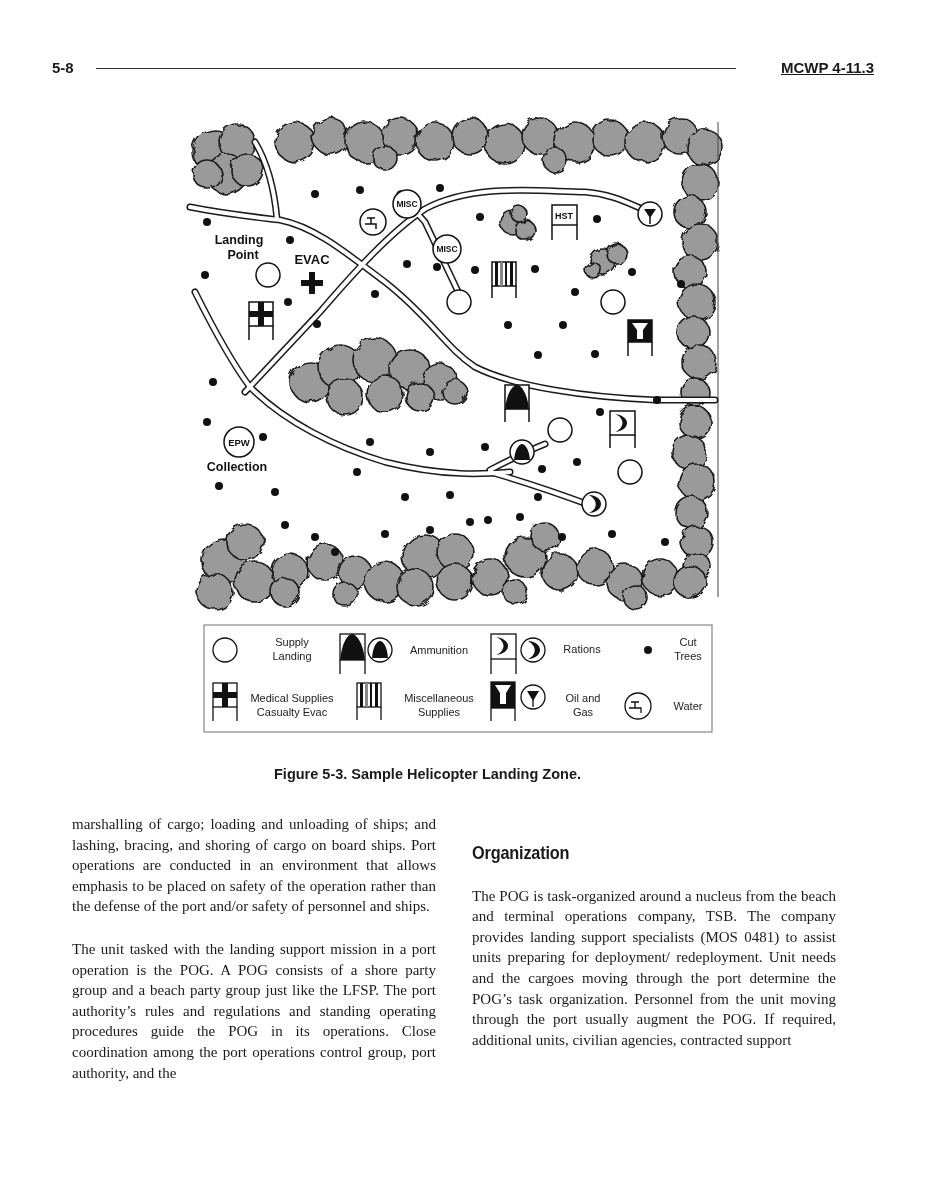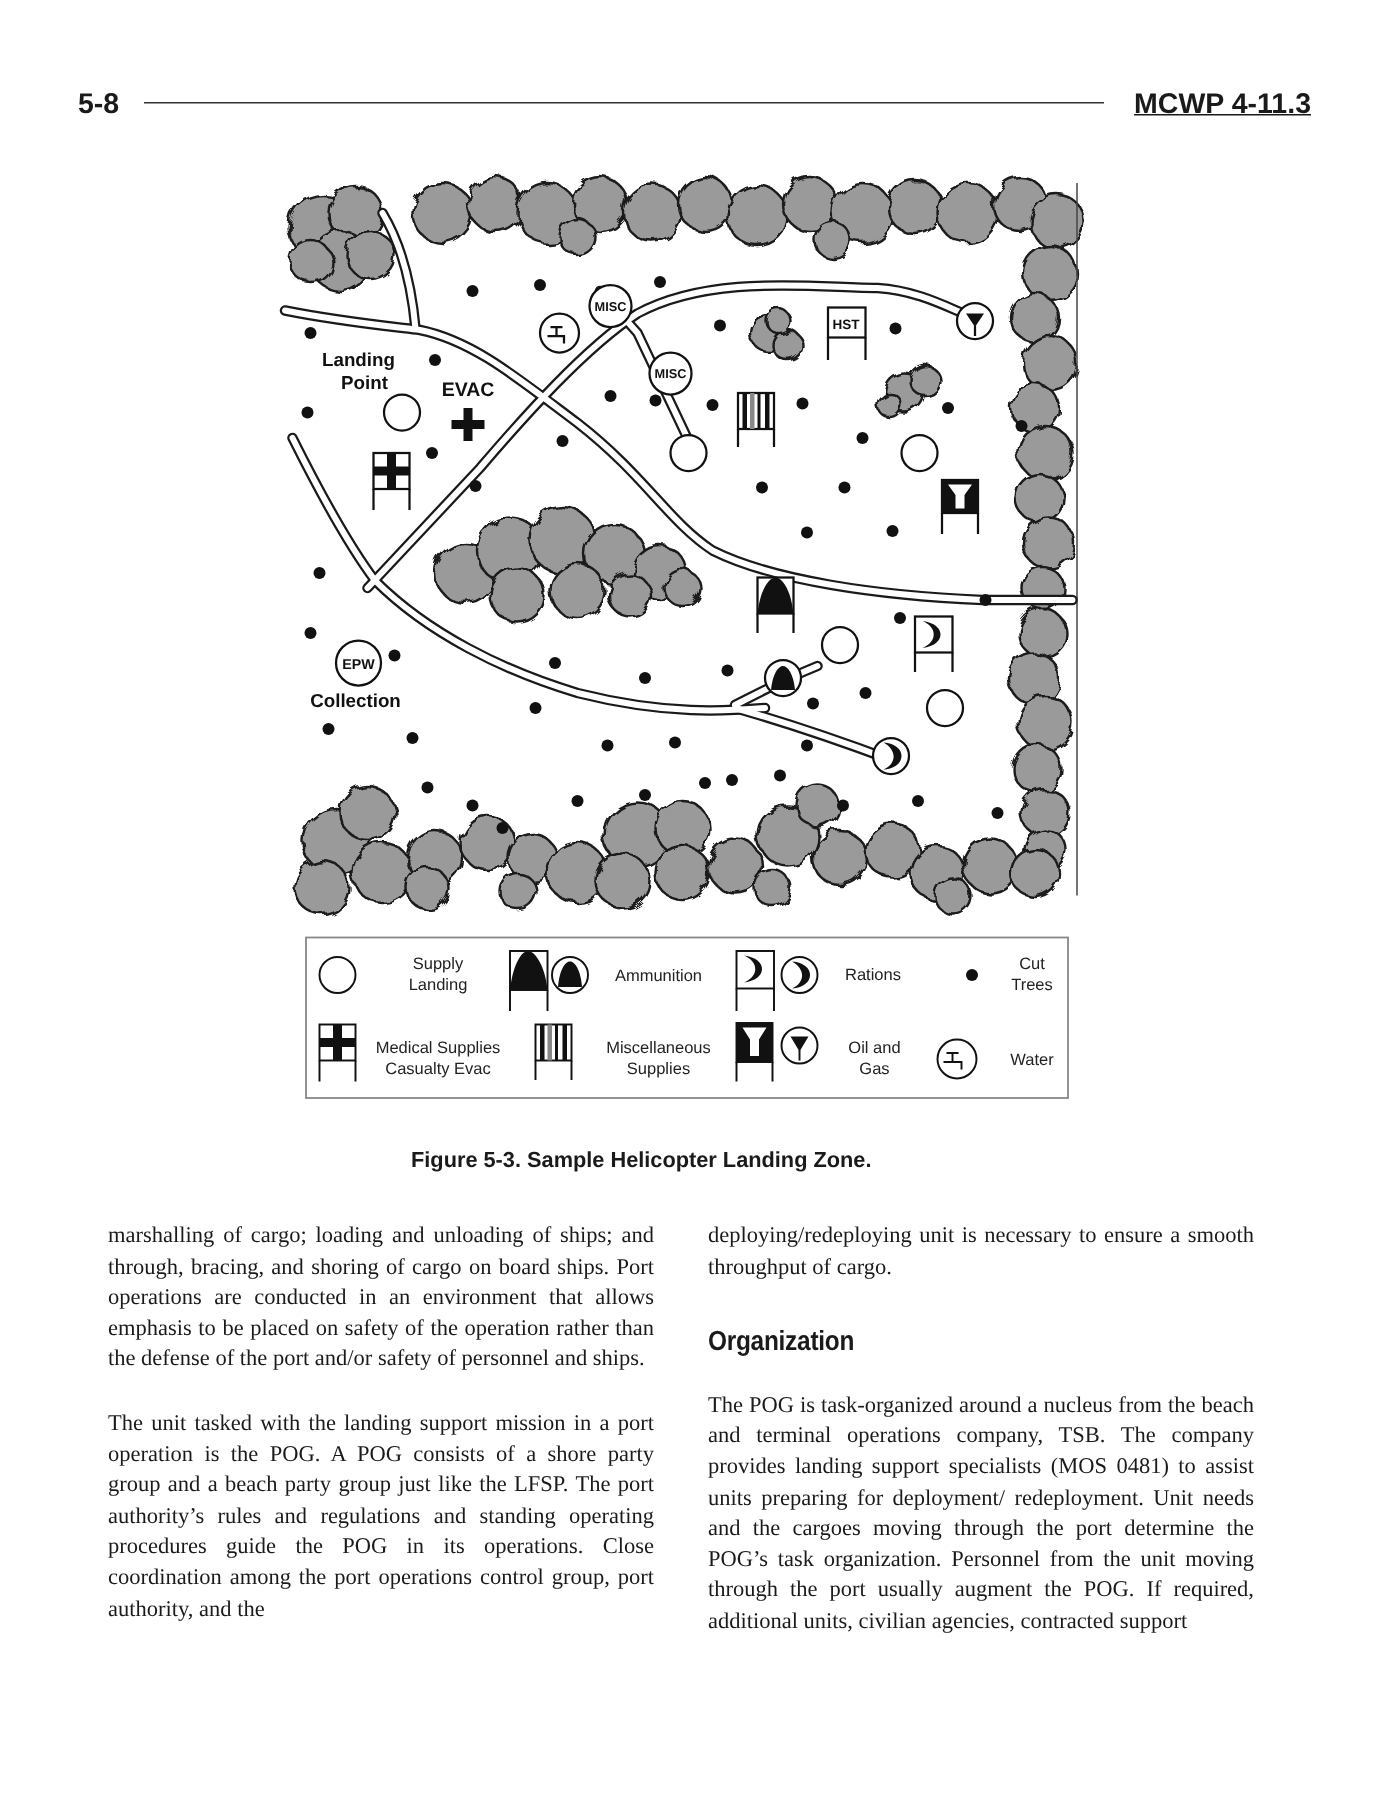--- a/index.html
+++ b/index.html
@@ -1,17 +1,17 @@
 <!DOCTYPE html>
 <html><head>
 <meta charset="utf-8">
 <style>
   html, body { margin: 0; padding: 0; background: #ffffff; }
   body { width: 926px; height: 1198px; position: relative; overflow: hidden; color: #1a1a1a; }
-  .hdr { position: absolute; top: 56px; left: 50px; width: 826px; height: 24px; font-family: "Liberation Sans", sans-serif; font-weight: bold; font-size: 19px; }
+  .hdr { position: absolute; top: 56px; left: 50px; width: 826px; height: 24px; font-family: "Liberation Sans", sans-serif; font-weight: bold; font-size: 15px; }
   .hdr .pg { position: absolute; left: 2px; top: 3px; }
   .hdr .rule { position: absolute; left: 46px; right: 140px; top: 12px; border-top: 1px solid #333; }
   .hdr .pub { position: absolute; right: 2px; top: 3px; text-decoration: underline; }
   .figure { position: absolute; left: 185px; top: 112px; width: 545px; height: 625px; }
   .caption { position: absolute; top: 766px; left: 0; width: 855px; text-align: center; font-family: "Liberation Sans", sans-serif; font-weight: bold; font-size: 14.5px; }
   .col { position: absolute; font-family: "Liberation Serif", serif; font-size: 15px; line-height: 20.6px; text-align: justify; }
   .col p { margin: 0; }
   .col-left { left: 72px; top: 814px; width: 364px; }
   .col-left p.p2 { margin-top: 22px; }
   .col-right { left: 472px; top: 814px; width: 364px; }
@@ -361,21 +361,20 @@
       <text x="398" y="604">Gas</text>
       <text x="503" y="598">Water</text>
     </g>
   </g>
 </svg>
 </div>
 
 <div class="caption">Figure 5-3. Sample Helicopter Landing Zone.</div>
 
 <div class="col col-left">
-  <p>marshalling of cargo; loading and unloading of ships; and through, bracing, and shoring of cargo on board ships. Port operations are conducted in an environment that allows emphasis to be placed on safety of the operation rather than the defense of the port and/or safety of personnel and ships.</p>
+  <p>marshalling of cargo; loading and unloading of ships; and lashing, bracing, and shoring of cargo on board ships. Port operations are conducted in an environment that allows emphasis to be placed on safety of the operation rather than the defense of the port and/or safety of personnel and ships.</p>
   <p class="p2">The unit tasked with the landing support mission in a port operation is the POG. A POG consists of a shore party group and a beach party group just like the LFSP. The port authority’s rules and regulations and standing operating procedures guide the POG in its operations. Close coordination among the port operations control group, port authority, and the</p>
 </div>
 
 <div class="col col-right">
-  <p>deploying/redeploying unit is necessary to ensure a smooth throughput of cargo.</p>
   <h2>Organization</h2>
   <p>The POG is task-organized around a nucleus from the beach and terminal operations company, TSB. The company provides landing support specialists (MOS 0481) to assist units preparing for deployment/ redeployment. Unit needs and the cargoes moving through the port determine the POG’s task organization. Personnel from the unit moving through the port usually augment the POG. If required, additional units, civilian agencies, contracted support</p>
 </div>
 
 </body></html>

